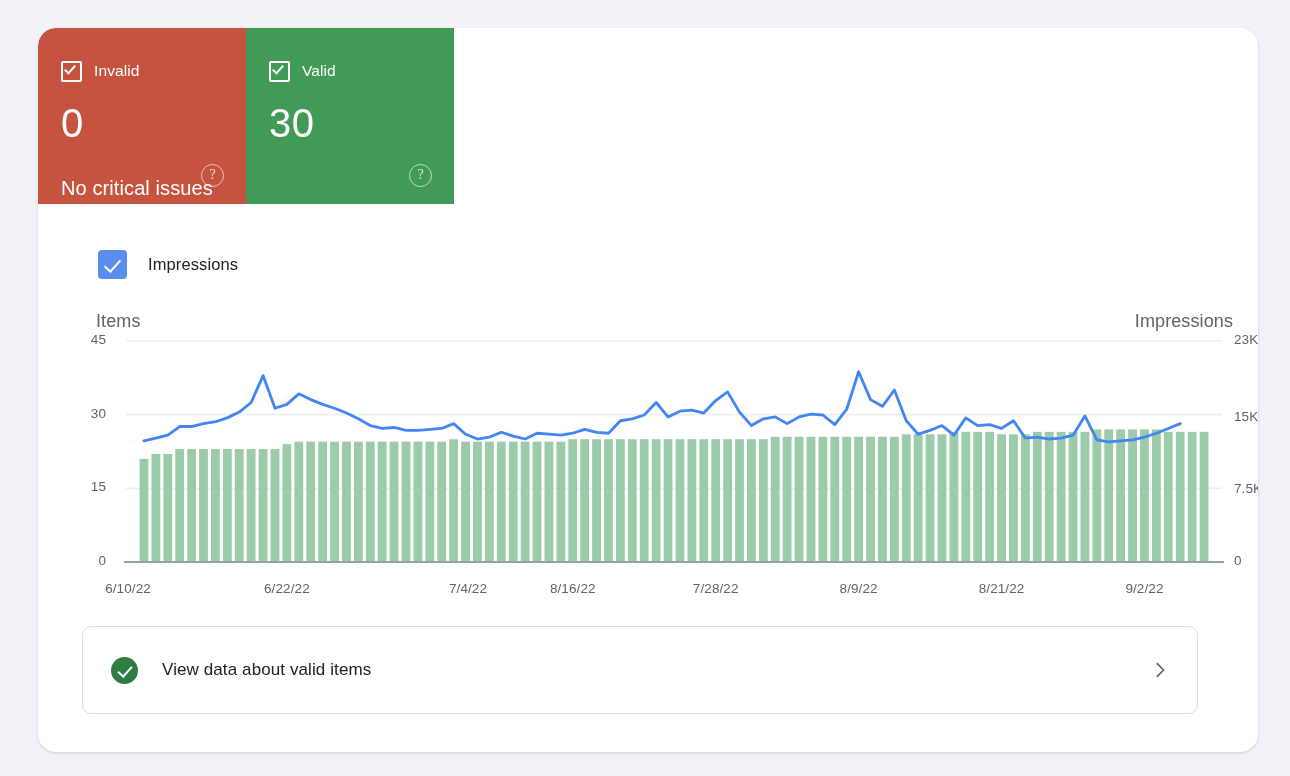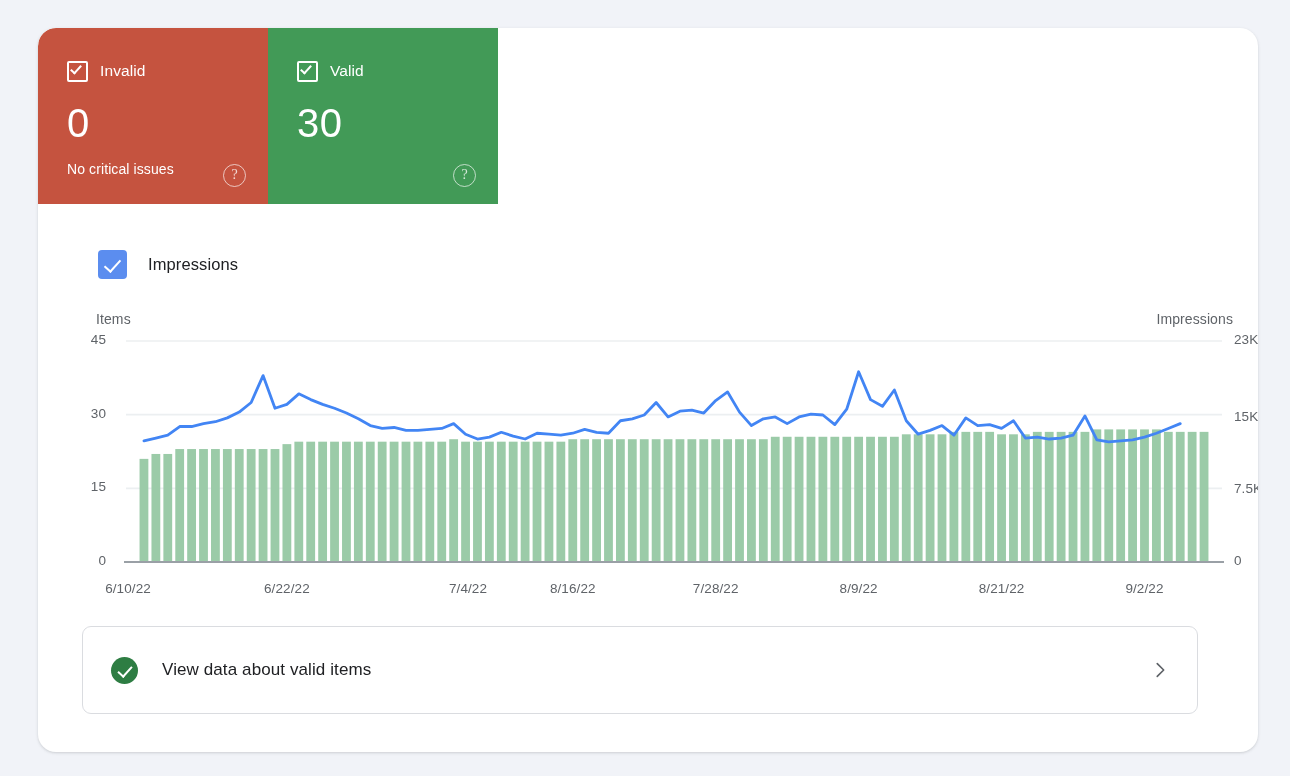--- a/index.html
+++ b/index.html
@@ -31,24 +31,24 @@
   
   .status-strip {
     position: absolute;
     left: 0;
     top: 0;
     display: flex;
     height: 176px;
   }
   .status-tile {
     position: relative;
-    width: 230px;
+    width: 208px;
     height: 176px;
     box-sizing: border-box;
-    padding: 32px 24px 0 29px;
+    padding: 32px 24px 0 23px;
     color: #ffffff;
   }
   .status-tile.invalid { background: #c5533f; border-top-left-radius: 18px; }
   .status-tile.valid   { background: #429a57; }
 
   .tile-head {
     display: flex;
     align-items: center;
     gap: 12px;
     height: 22px;
@@ -78,22 +78,22 @@
     line-height: 1;
   }
   .tile-count {
     font-size: 40px;
     font-weight: 400;
     line-height: 1;
     margin-top: 21px;
     letter-spacing: .5px;
   }
   .tile-sub {
-    font-size: 14px;
-    margin-top: 18px;
+    font-size: 20px;
+    margin-top: 34px;
     letter-spacing: .1px;
   }
   .tile-help {
     position: absolute;
     right: 22px;
     bottom: 17px;
     width: 21px;
     height: 21px;
     border-radius: 50%;
     border: 1.4px solid rgba(255,255,255,.66);
@@ -141,21 +141,21 @@
   
   .chart-area {
     position: absolute;
     left: 0;
     top: 272px;
     width: 1220px;
     height: 310px;
   }
   .axis-title {
     position: absolute;
-    font-size: 14px;
+    font-size: 18px;
     color: #5f6368;
     letter-spacing: .1px;
   }
   .axis-title.left  { left: 58px;  top: 11px; }
   .axis-title.right { right: 25px; top: 11px; }
 
   .tick {
     position: absolute;
     font-size: 13.5px;
     color: #5f6368;

